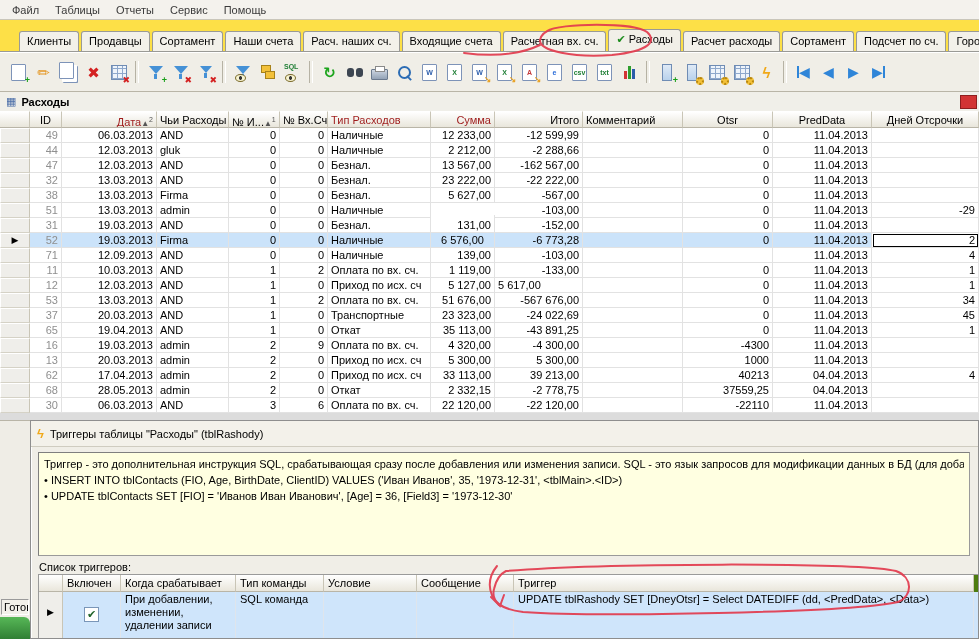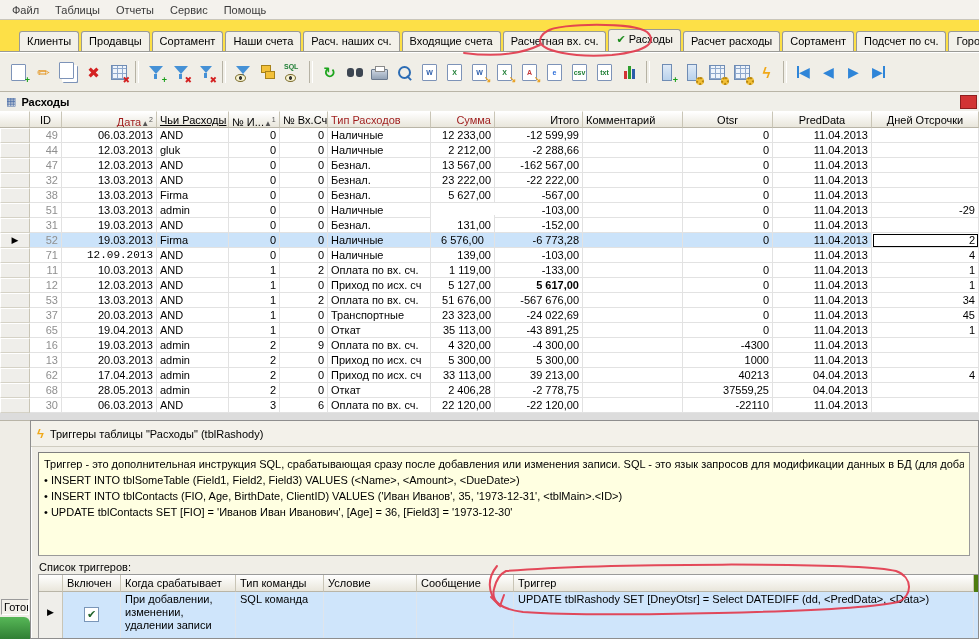--- a/index.html
+++ b/index.html
@@ -266,21 +266,21 @@
   <div class="band">
     <span class="bandicon">▦</span>
     <span>Расходы</span>
     <span class="bandred"></span>
   </div>
 
   <div class="gridhead" id="grid-header">
       <div class="hcell" style="width: 30px; text-align: left;"><span></span></div>
       <div class="hcell" style="width: 32px; text-align: center;"><span>ID</span></div>
       <div class="hcell hred" style="width: 95px; text-align: right;"><span>Дата</span><span class="sortg">▲<sup>2</sup></span></div>
-      <div class="hcell" style="width: 72px; text-align: left; text-decoration: underline;"><span>Чьи Расходы</span></div>
+      <div class="hcell" style="width: 72px; text-align: left;"><span>Чьи Расходы</span></div>
       <div class="hcell" style="width: 51px; text-align: left;"><span>№ И...</span><span class="sortg">▲<sup>1</sup></span></div>
       <div class="hcell" style="width: 48px; text-align: right;"><span>№ Вх.Сч.</span></div>
       <div class="hcell hred" style="width: 103px; text-align: left;"><span>Тип Расходов</span></div>
       <div class="hcell hred" style="width: 64px; text-align: right;"><span>Сумма</span></div>
       <div class="hcell" style="width: 88px; text-align: right;"><span>Итого</span></div>
       <div class="hcell" style="width: 100px; text-align: left;"><span>Комментарий</span></div>
       <div class="hcell" style="width: 90px; text-align: center;"><span>Otsr</span></div>
       <div class="hcell" style="width: 99px; text-align: center;"><span>PredData</span></div>
       <div class="hcell" style="width: 107px; text-align: center;"><span>Дней Отсрочки</span></div>
     </div>
@@ -401,21 +401,21 @@
         <div class="cell" style="width: 64px; text-align: center;">6 576,00</div>
         <div class="cell" style="width: 88px; text-align: right;">-6 773,28</div>
         <div class="cell" style="width: 100px; text-align: left;"></div>
         <div class="cell" style="width: 90px; text-align: right;">0</div>
         <div class="cell" style="width: 99px; text-align: right;">11.04.2013</div>
         <div class="cell focus" style="width: 107px; text-align: right;">2</div>
       </div>
       <div class="row">
         <div class="ind"></div>
         <div class="cell idcol" style="width: 32px; text-align: right;">71</div>
-        <div class="cell" style="width: 95px; text-align: right; font-family: Liberation Mono, monospace;">12.09.2013</div>
+        <div class="cell" style="width: 95px; text-align: right;">12.09.2013</div>
         <div class="cell" style="width: 72px; text-align: left;">AND</div>
         <div class="cell" style="width: 51px; text-align: right;">0</div>
         <div class="cell" style="width: 48px; text-align: right;">0</div>
         <div class="cell" style="width: 103px; text-align: left;">Наличные</div>
         <div class="cell" style="width: 64px; text-align: right;">139,00</div>
         <div class="cell" style="width: 88px; text-align: right;">-103,00</div>
         <div class="cell" style="width: 100px; text-align: left;"></div>
         <div class="cell" style="width: 90px; text-align: right;"></div>
         <div class="cell" style="width: 99px; text-align: right;">11.04.2013</div>
         <div class="cell" style="width: 107px; text-align: right;">4</div>
@@ -437,21 +437,21 @@
       </div>
       <div class="row">
         <div class="ind"></div>
         <div class="cell idcol" style="width: 32px; text-align: right;">12</div>
         <div class="cell" style="width: 95px; text-align: right;">12.03.2013</div>
         <div class="cell" style="width: 72px; text-align: left;">AND</div>
         <div class="cell" style="width: 51px; text-align: right;">1</div>
         <div class="cell" style="width: 48px; text-align: right;">0</div>
         <div class="cell" style="width: 103px; text-align: left;">Приход по исх. сч</div>
         <div class="cell" style="width: 64px; text-align: right;">5 127,00</div>
-        <div class="cell" style="width: 88px; text-align: right; font-weight: bold;">5 617,00</div>
+        <div class="cell" style="width: 88px; text-align: left;">5 617,00</div>
         <div class="cell" style="width: 100px; text-align: left;"></div>
         <div class="cell" style="width: 90px; text-align: right;">0</div>
         <div class="cell" style="width: 99px; text-align: right;">11.04.2013</div>
         <div class="cell" style="width: 107px; text-align: right;">1</div>
       </div>
       <div class="row">
         <div class="ind"></div>
         <div class="cell idcol" style="width: 32px; text-align: right;">53</div>
         <div class="cell" style="width: 95px; text-align: right;">13.03.2013</div>
         <div class="cell" style="width: 72px; text-align: left;">AND</div>
@@ -541,21 +541,21 @@
         <div class="cell" style="width: 107px; text-align: right;">4</div>
       </div>
       <div class="row">
         <div class="ind"></div>
         <div class="cell idcol" style="width: 32px; text-align: right;">68</div>
         <div class="cell" style="width: 95px; text-align: right;">28.05.2013</div>
         <div class="cell" style="width: 72px; text-align: left;">admin</div>
         <div class="cell" style="width: 51px; text-align: right;">2</div>
         <div class="cell" style="width: 48px; text-align: right;">0</div>
         <div class="cell" style="width: 103px; text-align: left;">Откат</div>
-        <div class="cell" style="width: 64px; text-align: right;">2 406,28</div>
+        <div class="cell" style="width: 64px; text-align: right;">2 332,15</div>
         <div class="cell" style="width: 88px; text-align: right;">-2 778,75</div>
         <div class="cell" style="width: 100px; text-align: left;"></div>
         <div class="cell" style="width: 90px; text-align: right;">37559,25</div>
         <div class="cell" style="width: 99px; text-align: right;">04.04.2013</div>
         <div class="cell" style="width: 107px; text-align: right;"></div>
       </div>
       <div class="row">
         <div class="ind"></div>
         <div class="cell idcol" style="width: 32px; text-align: right;">30</div>
         <div class="cell" style="width: 95px; text-align: right;">06.03.2013</div>
@@ -591,21 +591,20 @@
     <div class="greenblock"></div>
   </div>
 
   <div class="dialog">
     <div class="dtitle">
       <span class="dlight">ϟ</span>
       <span>Триггеры таблицы "Расходы" (tblRashody)</span>
     </div>
     <div class="descbox" id="descbox">
         <div class="dline">Триггер - это дополнительная инструкция SQL, срабатывающая сразу после добавления или изменения записи. SQL - это язык запросов для модификации данных в БД (для добавления и</div>
-        <div class="dline">• INSERT INTO tblSomeTable (Field1, Field2, Field3) VALUES (&lt;Name&gt;, &lt;Amount&gt;, &lt;DueDate&gt;)</div>
         <div class="dline">• INSERT INTO tblContacts (FIO, Age, BirthDate, ClientID) VALUES ('Иван Иванов', 35, '1973-12-31', &lt;tblMain&gt;.&lt;ID&gt;)</div>
         <div class="dline">• UPDATE tblContacts SET [FIO] = 'Иванов Иван Иванович', [Age] = 36, [Field3] = '1973-12-30'</div>
       </div>
     <div class="listlabel">Список триггеров:</div>
     <div class="ttable">
       <div class="thead" id="trig-header">
           <div class="thc" style="width: 24px;"></div>
           <div class="thc" style="width: 58px;">Включен</div>
           <div class="thc" style="width: 115px;">Когда срабатывает</div>
           <div class="thc" style="width: 88px;">Тип команды</div>

